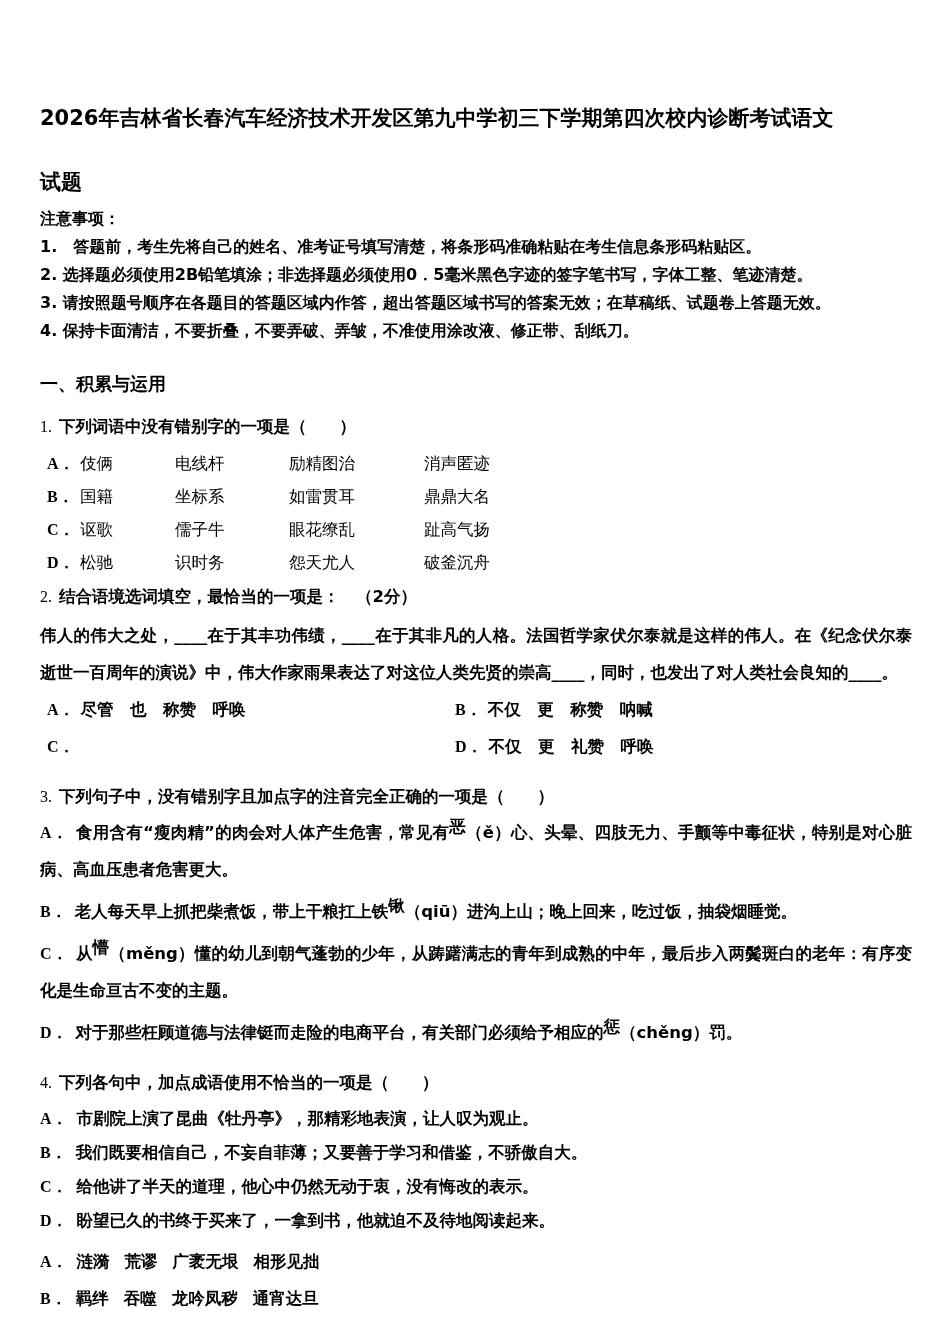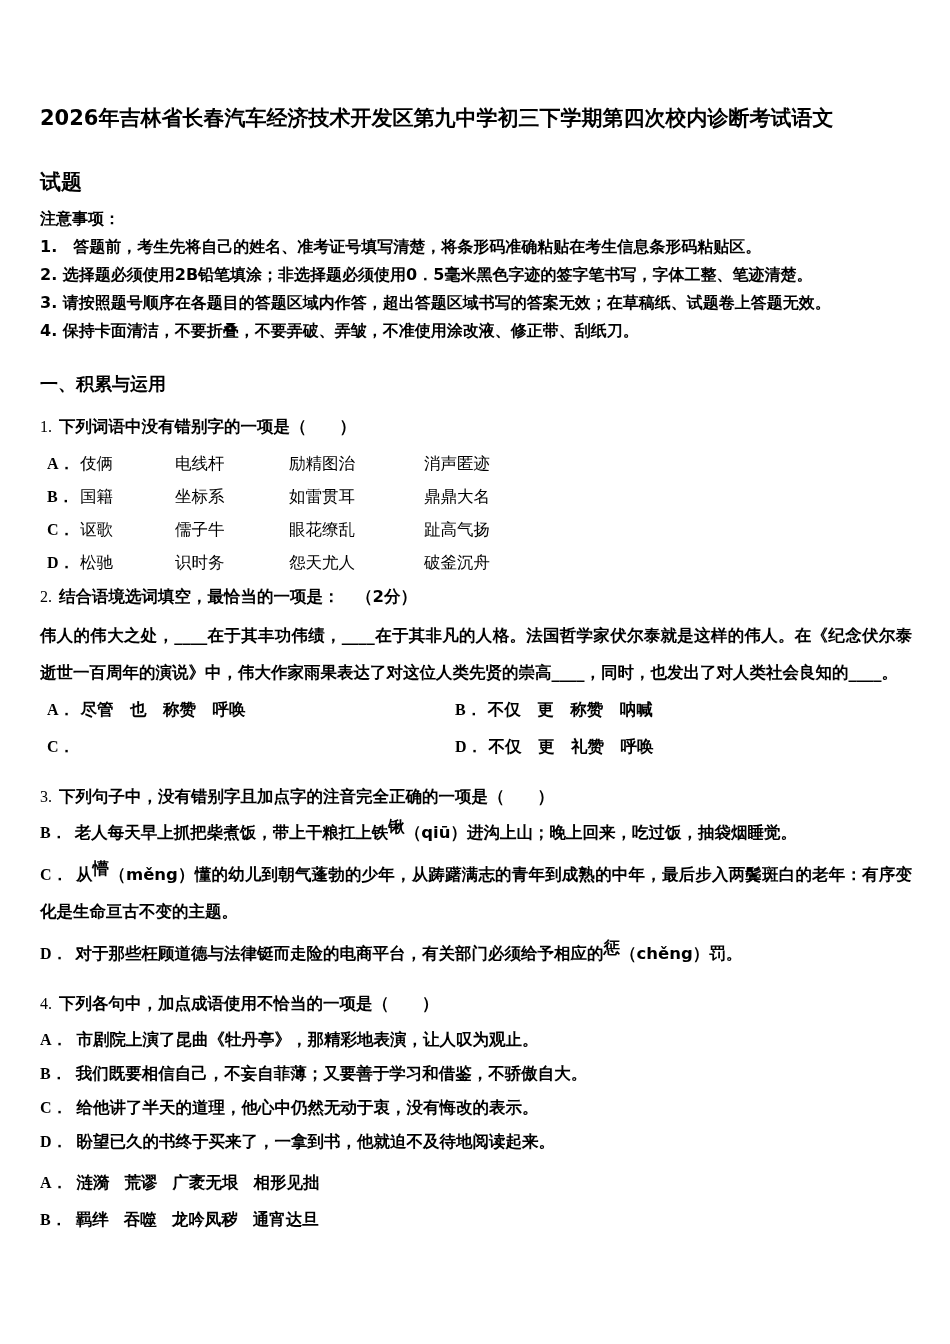--- a/index.html
+++ b/index.html
@@ -137,20 +137,21 @@
           <span>不仅　更　礼赞　呼唤</span>
         </span>
       </div>
     </div>
   </div>
 
   <div class="qblock">
     <div class="stem">
       <span class="qnum">3.</span><span>下列句子中，没有错别字且加点字的注音完全正确的一项是（　　）</span>
     </div>
+    <p class="opt-para"><span class="olabel-inline">A．</span><span>食用含有“瘦肉精”的肉会对人体产生危害，常见有</span><span class="raised">恶</span><span>（ě）心、头晕、四肢无力、手颤等中毒征状，特别是对心脏病、高血压患者危害更大。</span></p>
     <p class="opt-para"><span class="olabel-inline">B．</span><span>老人每天早上抓把柴煮饭，带上干粮扛上铁</span><span class="raised">锹</span><span>（qiū）进沟上山；晚上回来，吃过饭，抽袋烟睡觉。</span></p>
     <p class="opt-para"><span class="olabel-inline">C．</span><span>从</span><span class="raised">懵</span><span>（měng）懂的幼儿到朝气蓬勃的少年，从踌躇满志的青年到成熟的中年，最后步入两鬓斑白的老年：有序变化是生命亘古不变的主题。</span></p>
     <p class="opt-para"><span class="olabel-inline">D．</span><span>对于那些枉顾道德与法律铤而走险的电商平台，有关部门必须给予相应的</span><span class="raised">惩</span><span>（chěng）罚。</span></p>
   </div>
 
   <div class="qblock">
     <div class="stem">
       <span class="qnum">4.</span><span>下列各句中，加点成语使用不恰当的一项是（　　）</span>
     </div>
     <div class="opt-line">

